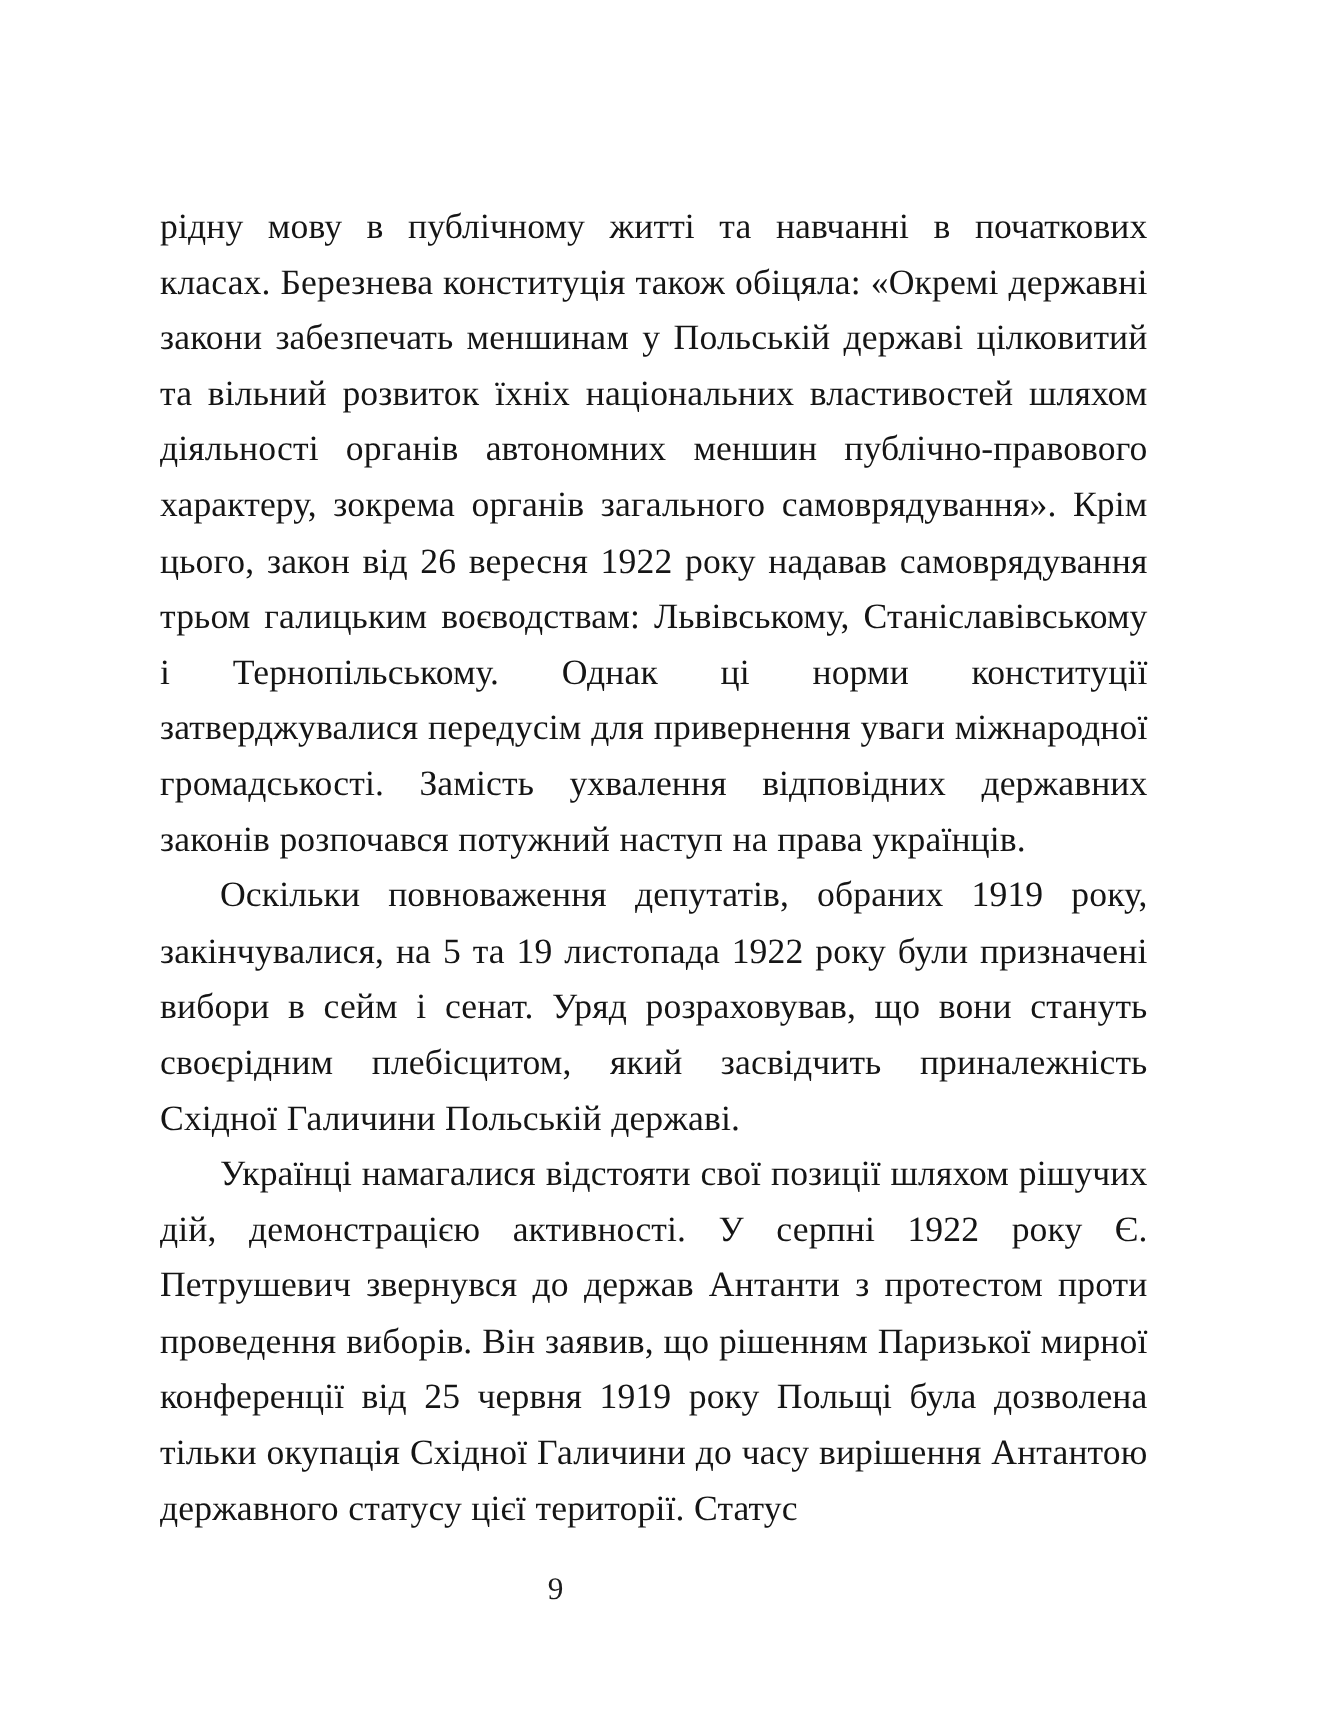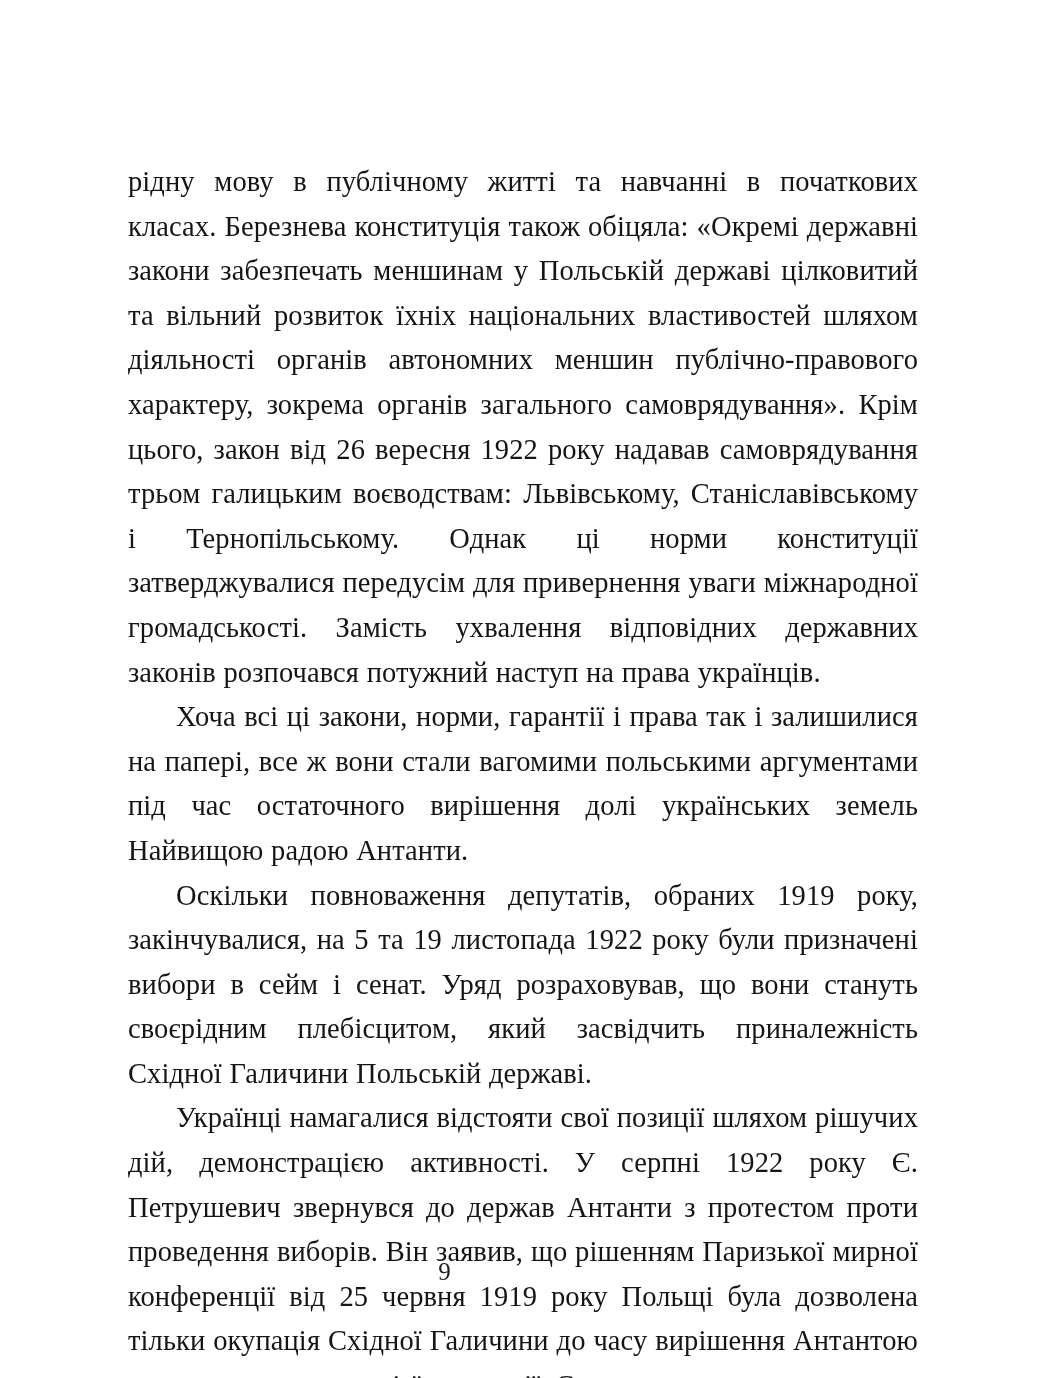--- a/index.html
+++ b/index.html
@@ -52,20 +52,19 @@
     font-family: "Liberation Serif", serif;
   }
 </style>
 </head>
 <body>
 
 <div class="page">
 
   <div class="text-block">
     <p class="para first">рідну мову в публічному житті та навчанні в початкових класах. Березнева конституція також обіцяла: «Окремі державні закони забезпечать меншинам у Польській державі цілковитий та вільний розвиток їхніх національних властивостей шляхом діяльності органів автономних меншин публічно-правового характеру, зокрема органів загального самоврядування». Крім цього, закон від 26 вересня 1922 року надавав самоврядування трьом галицьким воєводствам: Львівському, Станіславівському і Тернопільському. Однак ці норми конституції затверджувалися передусім для привернення уваги міжнародної громадськості. Замість ухвалення відповідних державних законів розпочався потужний наступ на права українців.</p>
-    <p class="para">Хоча всі ці закони, норми, гарантії і права так і залишилися на папері, все ж вони стали вагомими польськими аргументами під час остаточного вирішення долі українських земель Найвищою радою Антанти.</p>
     <p class="para">Оскільки повноваження депутатів, обраних 1919 року, закінчувалися, на 5 та 19 листопада 1922 року були призначені вибори в сейм і сенат. Уряд розраховував, що вони стануть своєрідним плебісцитом, який засвідчить приналежність Східної Галичини Польській державі.</p>
     <p class="para">Українці намагалися відстояти свої позиції шляхом рішучих дій, демонстрацією активності. У серпні 1922 року Є. Петрушевич звернувся до держав Антанти з протестом проти проведення виборів. Він заявив, що рішенням Паризької мирної конференції від 25 червня 1919 року Польщі була дозволена тільки окупація Східної Галичини до часу вирішення Антантою державного статусу цієї території. Статус</p>
   </div>
 
   <div class="page-number">9</div>
 
 </div>
 
 </body></html>

